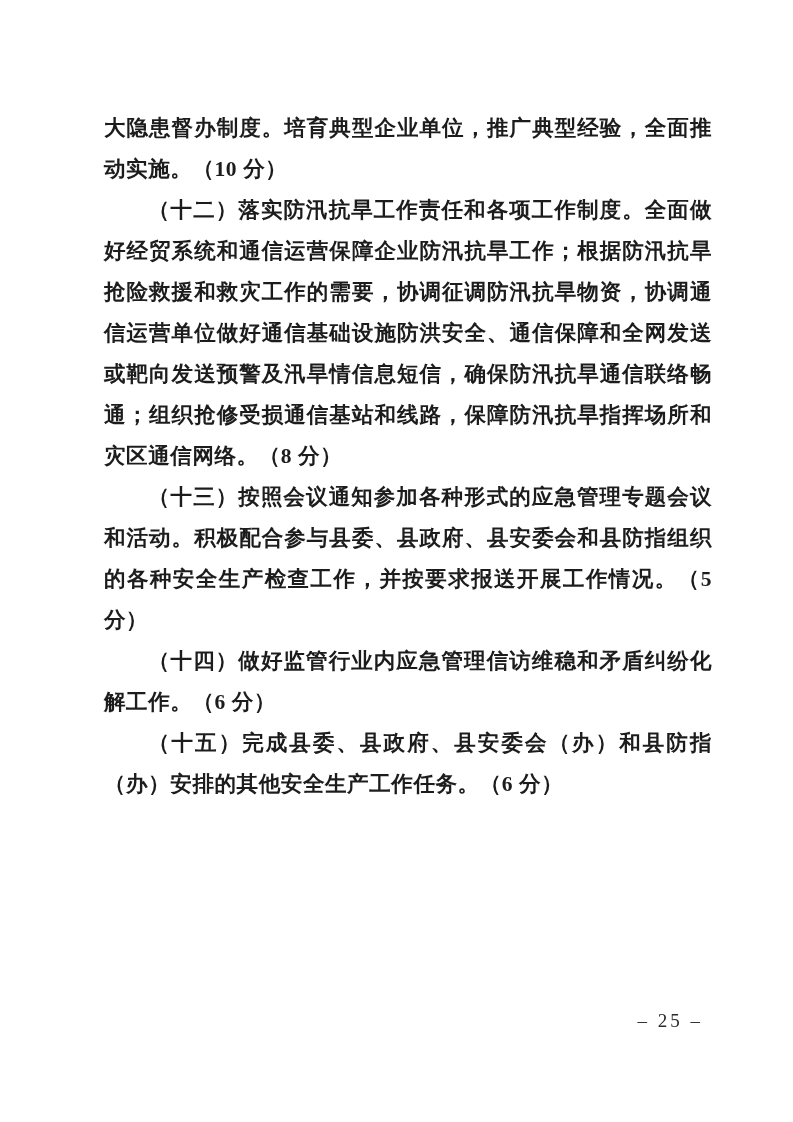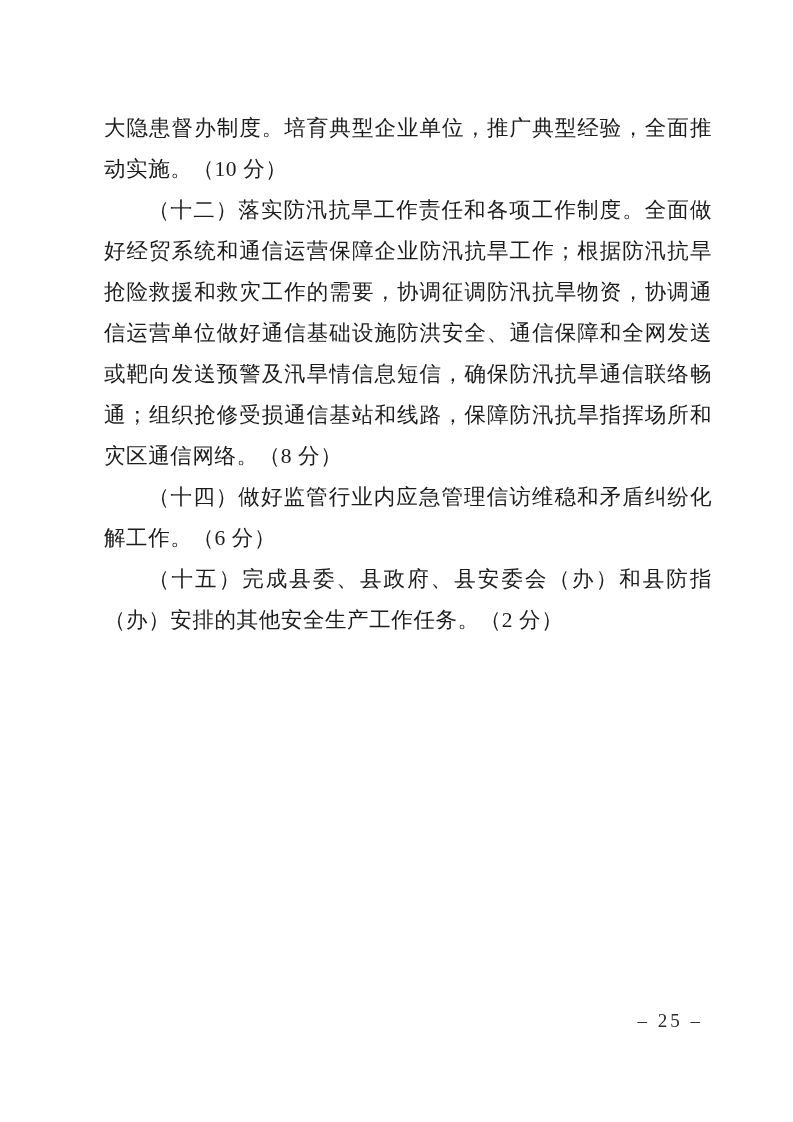--- a/index.html
+++ b/index.html
@@ -24,20 +24,21 @@
     }
     .para {
       margin: 0;
       padding: 0;
       font-size: 21.5px;
       line-height: 41px;
       text-align: justify;
       text-justify: inter-ideograph;
       letter-spacing: 0.6px;
       word-break: break-all;
+      font-weight: bold;
     }
     .para.indent {
       text-indent: 44px;
     }
     .page-footer {
       position: absolute;
       top: 1010px;
       right: 90px;
     }
     .page-number {
@@ -47,19 +48,20 @@
       white-space: pre;
     }
   </style>
 </head>
 <body>
 
 <div class="page">
   <main class="text-block">
     <p class="para">大隐患督办制度。培育典型企业单位，推广典型经验，全面推动实施。（10 分）</p>
     <p class="para indent">（十二）落实防汛抗旱工作责任和各项工作制度。全面做好经贸系统和通信运营保障企业防汛抗旱工作；根据防汛抗旱抢险救援和救灾工作的需要，协调征调防汛抗旱物资，协调通信运营单位做好通信基础设施防洪安全、通信保障和全网发送或靶向发送预警及汛旱情信息短信，确保防汛抗旱通信联络畅通；组织抢修受损通信基站和线路，保障防汛抗旱指挥场所和灾区通信网络。（8 分）</p>
+    <p class="para indent">（十三）按照会议通知参加各种形式的应急管理专题会议和活动。积极配合参与县委、县政府、县安委会和县防指组织的各种安全生产检查工作，并按要求报送开展工作情况。（5 分）</p>
     <p class="para indent">（十四）做好监管行业内应急管理信访维稳和矛盾纠纷化解工作。（6 分）</p>
-    <p class="para indent">（十五）完成县委、县政府、县安委会（办）和县防指（办）安排的其他安全生产工作任务。（2 分）</p>
+    <p class="para indent">（十五）完成县委、县政府、县安委会（办）和县防指（办）安排的其他安全生产工作任务。（6 分）</p>
   </main>
   <footer class="page-footer">
     <span class="page-number">– 25 –</span>
   </footer>
 </div>
 
 </body></html>

